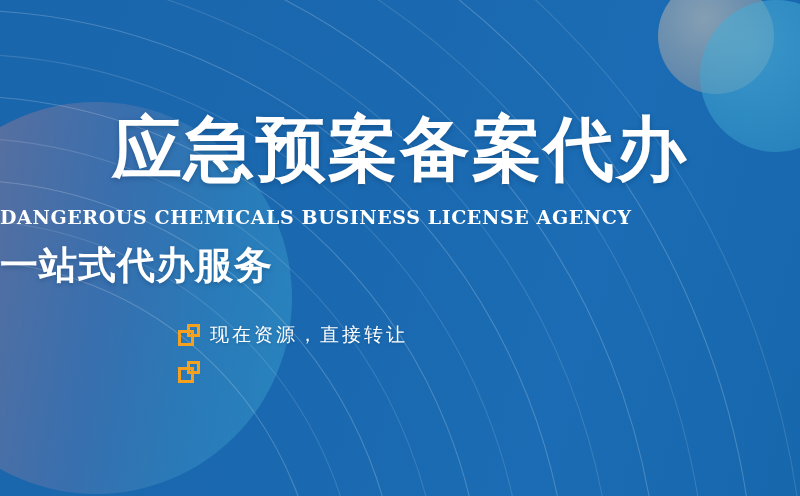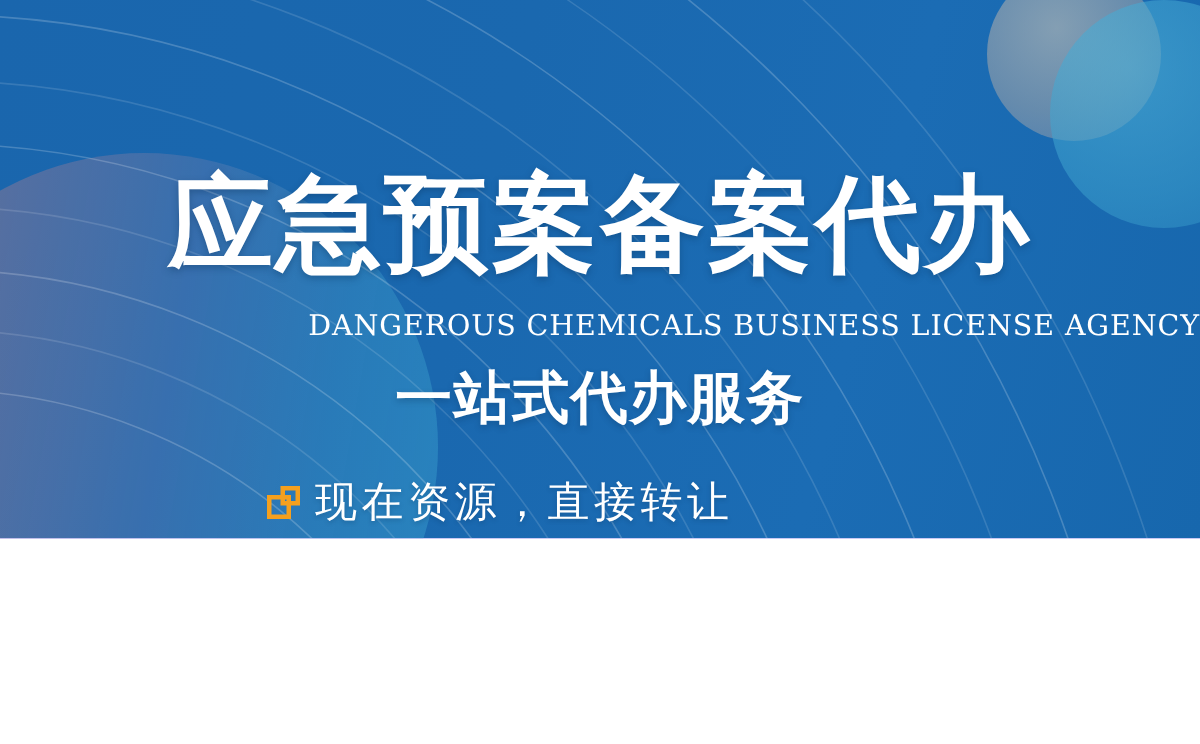--- a/index.html
+++ b/index.html
@@ -3,23 +3,23 @@
 <meta charset="utf-8">
 <style>
   html, body {
     margin: 0;
     padding: 0;
     background: #ffffff;
   }
   #banner {
     position: relative;
     width: 800px;
-    height: 359px;
+    height: 496px;
     overflow: hidden;
-    background: #8b5cf6;
+    background: #000000;
     font-family: "DejaVu Sans", "Liberation Sans", sans-serif;
     -webkit-font-smoothing: antialiased;
   }
 
   
   .bg-layer {
     position: absolute;
     inset: 0;
     overflow: hidden;
     pointer-events: none;
@@ -107,35 +107,34 @@
     line-height: 1;
     text-shadow: 0 2px 5px rgba(10,50,90,0.35);
     white-space: nowrap;
   }
 
   .title-en {
     position: absolute;
     left: 0;
     right: 0;
     top: 206px;
-    text-align: right;
+    text-align: left;
     color: #ffffff;
     font-family: "DejaVu Serif", "Liberation Serif", serif;
     font-size: 19px;
-    font-weight: normal;
+    font-weight: bold;
     letter-spacing: 0.6px;
     white-space: nowrap;
   }
 
   .title-sub {
     position: absolute;
     left: 0;
     right: 0;
     top: 246px;
-    text-align: center;
     color: #ffffff;
     font-size: 38px;
     font-weight: bold;
     letter-spacing: 1px;
     line-height: 1;
     text-shadow: 0 2px 4px rgba(10,50,90,0.30);
     white-space: nowrap;
   }
 
   .bullets {
@@ -169,21 +168,21 @@
     height: 13px;
   }
   .bullet-icon i.sq-large {
     left: 0;
     bottom: 0;
     width: 16px;
     height: 16px;
   }
   .bullet-text {
     color: #ffffff;
-    font-size: 28px;
+    font-size: 19px;
     letter-spacing: 3px;
     line-height: 1;
     white-space: nowrap;
     text-shadow: 0 1px 3px rgba(10,50,90,0.28);
   }
 </style>
 </head>
 <body>
 
 <div id="banner">

